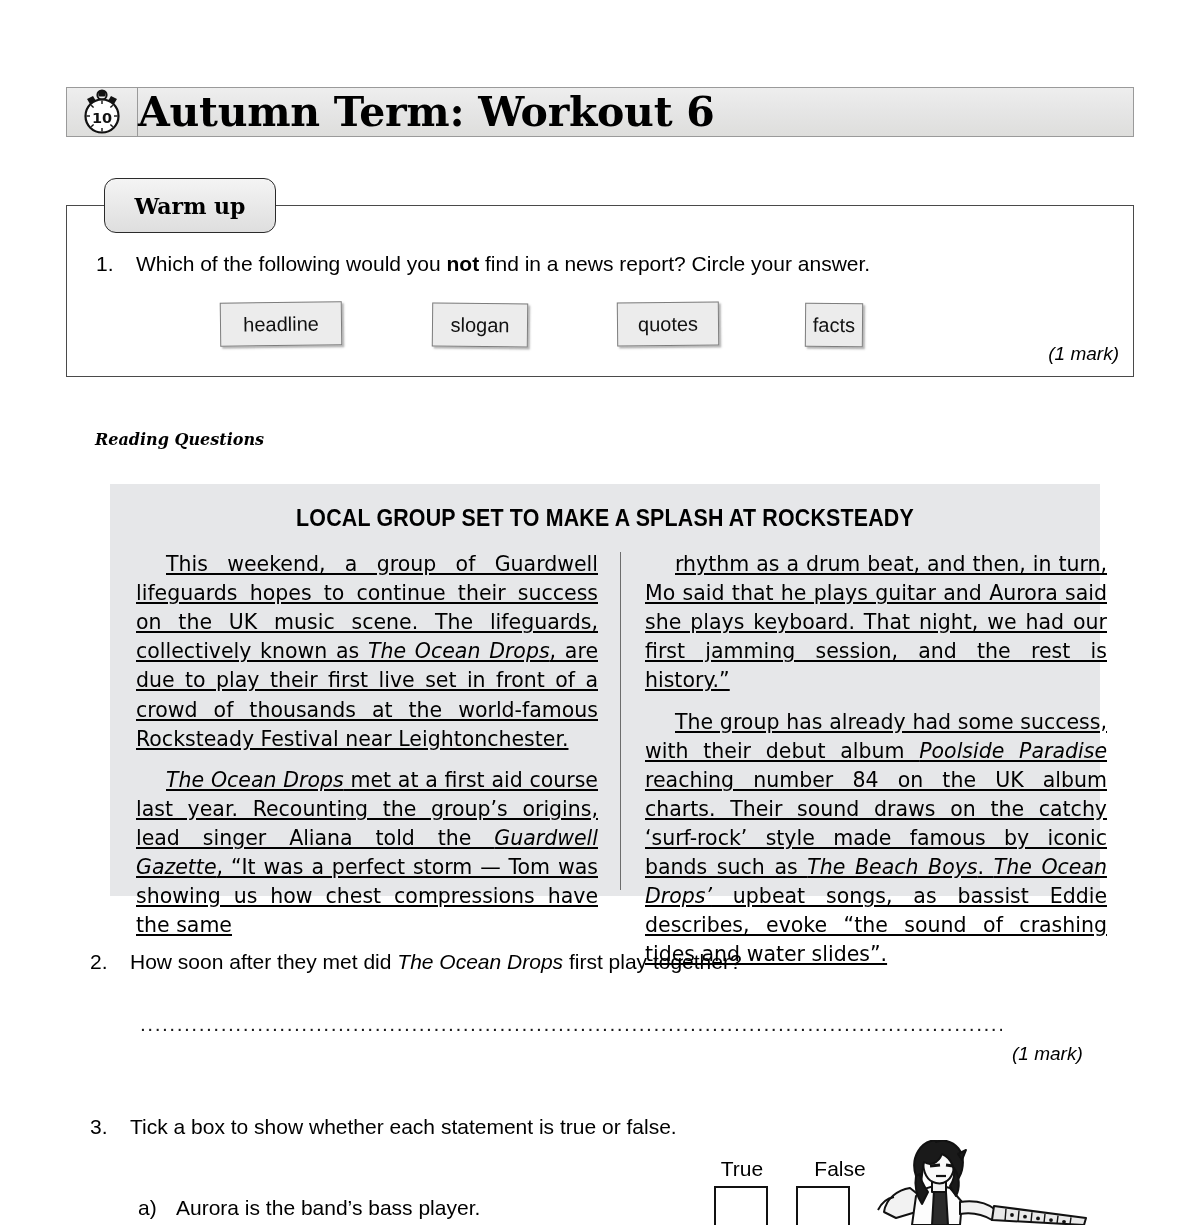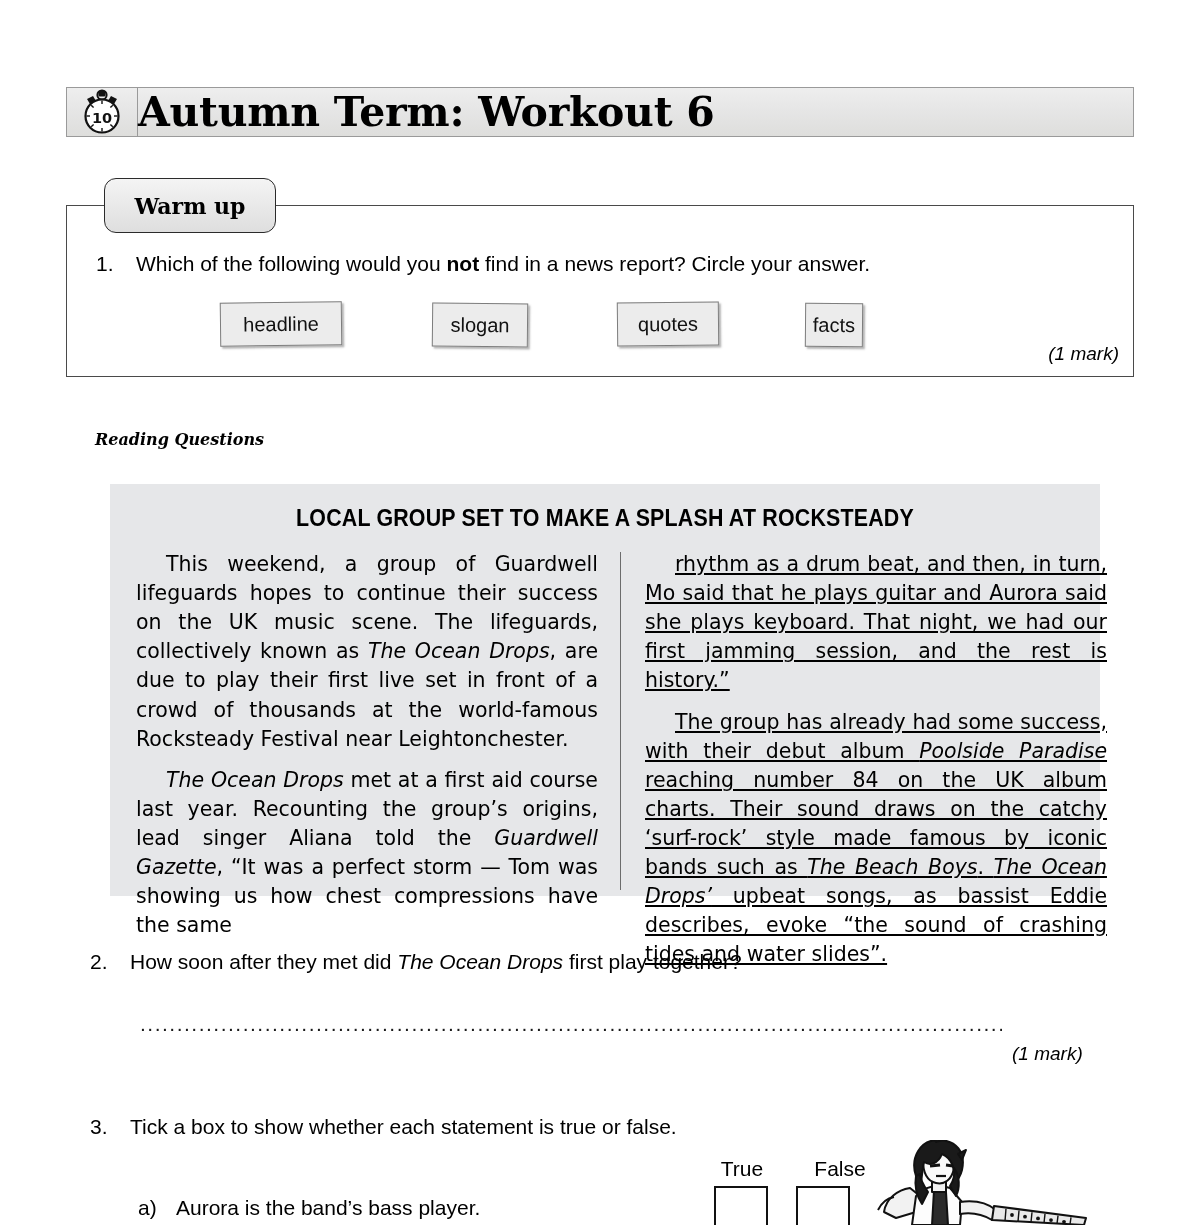--- a/index.html
+++ b/index.html
@@ -166,21 +166,21 @@
     height: 348px;
   }
   .col {
     width: 462px;
     flex: 0 0 462px;
     font-size: 20.5px;
     line-height: 1.42;
     text-align: justify;
     font-family: "DejaVu Sans", sans-serif;
   }
-  .col-left { padding-right: 22px; }
+  .col-left { padding-right: 22px; text-decoration: underline; }
   .col-divider {
     width: 1px;
     flex: 0 0 1px;
     background: #6c6c6c;
     margin: 2px 0 8px 0;
   }
   .col-right { padding-left: 24px; text-decoration: underline; }
   .col p { margin: 0 0 12px 0; text-indent: 30px; }
   .col p:last-child { margin-bottom: 16px; }
   .col i { font-style: italic; }

